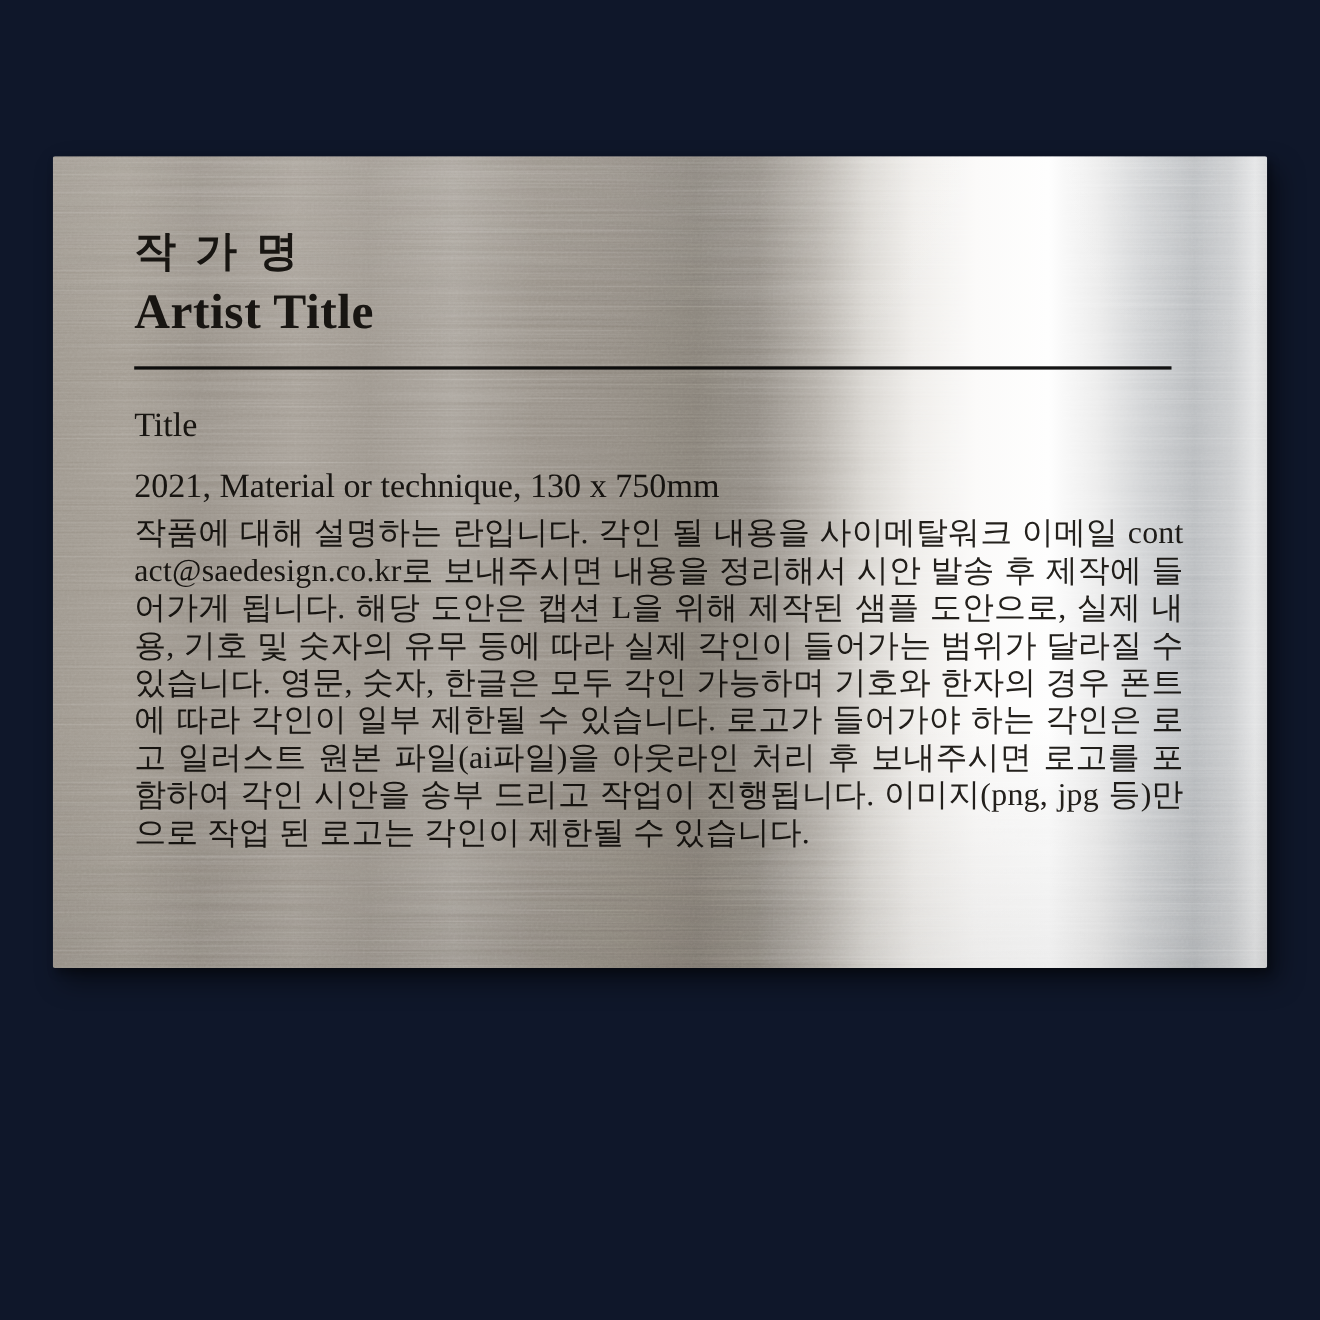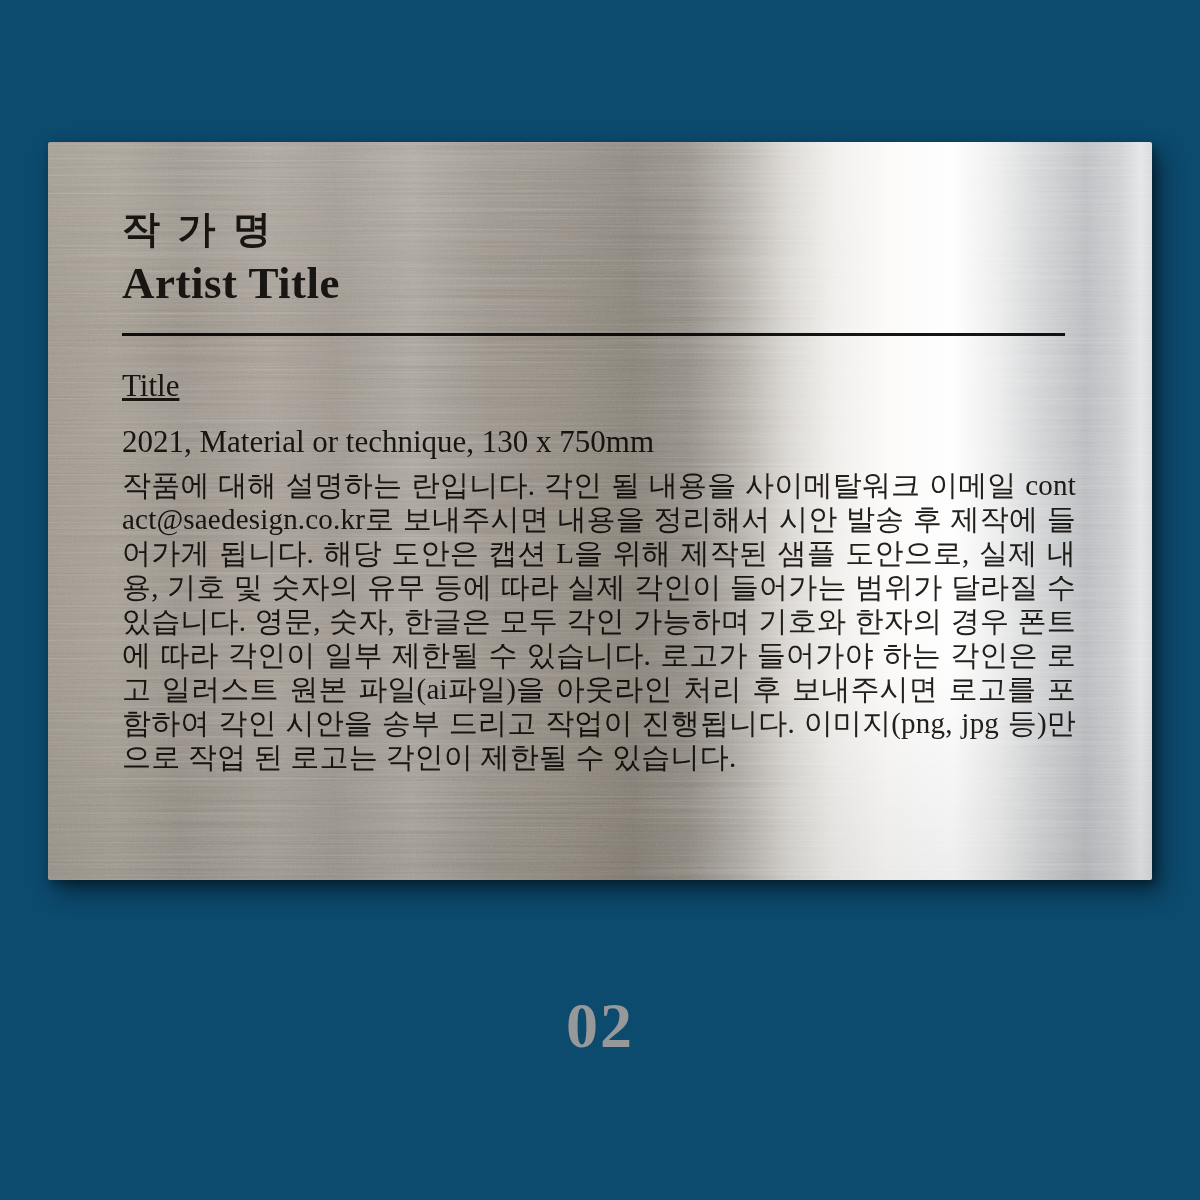--- a/index.html
+++ b/index.html
@@ -8,21 +8,21 @@
     width: 1200px;
     height: 1200px;
     background: #ffffff;
     overflow: hidden;
     font-family: "Liberation Serif", "DejaVu Serif", serif;
   }
   .page {
     position: relative;
     width: 1200px;
     height: 1200px;
-    background: #0c4a6e;
+    background: #0f172a;
   }
   .plaque {
     position: absolute;
     left: 48px;
     top: 142px;
     width: 1104px;
     height: 738px;
     border-radius: 2px;
     background:
       linear-gradient(to bottom, rgba(255,255,255,0.07) 0%, rgba(0,0,0,0.00) 25%, rgba(0,0,0,0.00) 70%, rgba(0,0,0,0.07) 100%),
@@ -81,21 +81,20 @@
   .header-divider {
     width: 943px;
     height: 3px;
     background: #151515;
     margin-top: 24px;
   }
   .work-title {
     font-size: 31px;
     margin-top: 32px;
     line-height: 1.15;
-    text-decoration: underline;
   }
   .work-caption {
     font-size: 31px;
     margin-top: 20px;
     line-height: 1.15;
   }
   .description {
     font-size: 29px;
     line-height: 34px;
     margin-top: 8px;
@@ -142,15 +141,14 @@
       <div class="artist-name-ko">작 가 명</div>
       <div class="artist-name-en">Artist Title</div>
       <div class="header-divider"></div>
       <div class="work-title">Title</div>
       <div class="work-caption">2021, Material or technique, 130 x 750mm</div>
       <div class="description">작품에 대해 설명하는 란입니다. 각인 될 내용을 사이메탈워크 이메일 contact@saedesign.co.kr로 보내주시면 내용을 정리해서 시안 발송 후 제작에 들어가게 됩니다. 해당 도안은 캡션 L을 위해 제작된 샘플 도안으로, 실제 내용, 기호 및 숫자의 유무 등에 따라 실제 각인이 들어가는 범위가 달라질 수 있습니다. 영문, 숫자, 한글은 모두 각인 가능하며 기호와 한자의 경우 폰트에 따라 각인이 일부 제한될 수 있습니다. 로고가 들어가야 하는 각인은 로고 일러스트 원본 파일(ai파일)을 아웃라인 처리 후 보내주시면 로고를 포함하여 각인 시안을 송부 드리고 작업이 진행됩니다. 이미지(png, jpg 등)만으로 작업 된 로고는 각인이 제한될 수 있습니다.</div>
     </div>
 
   </div>
 
-  <div class="page-number">02</div>
 
 </div>
 
 </body></html>

